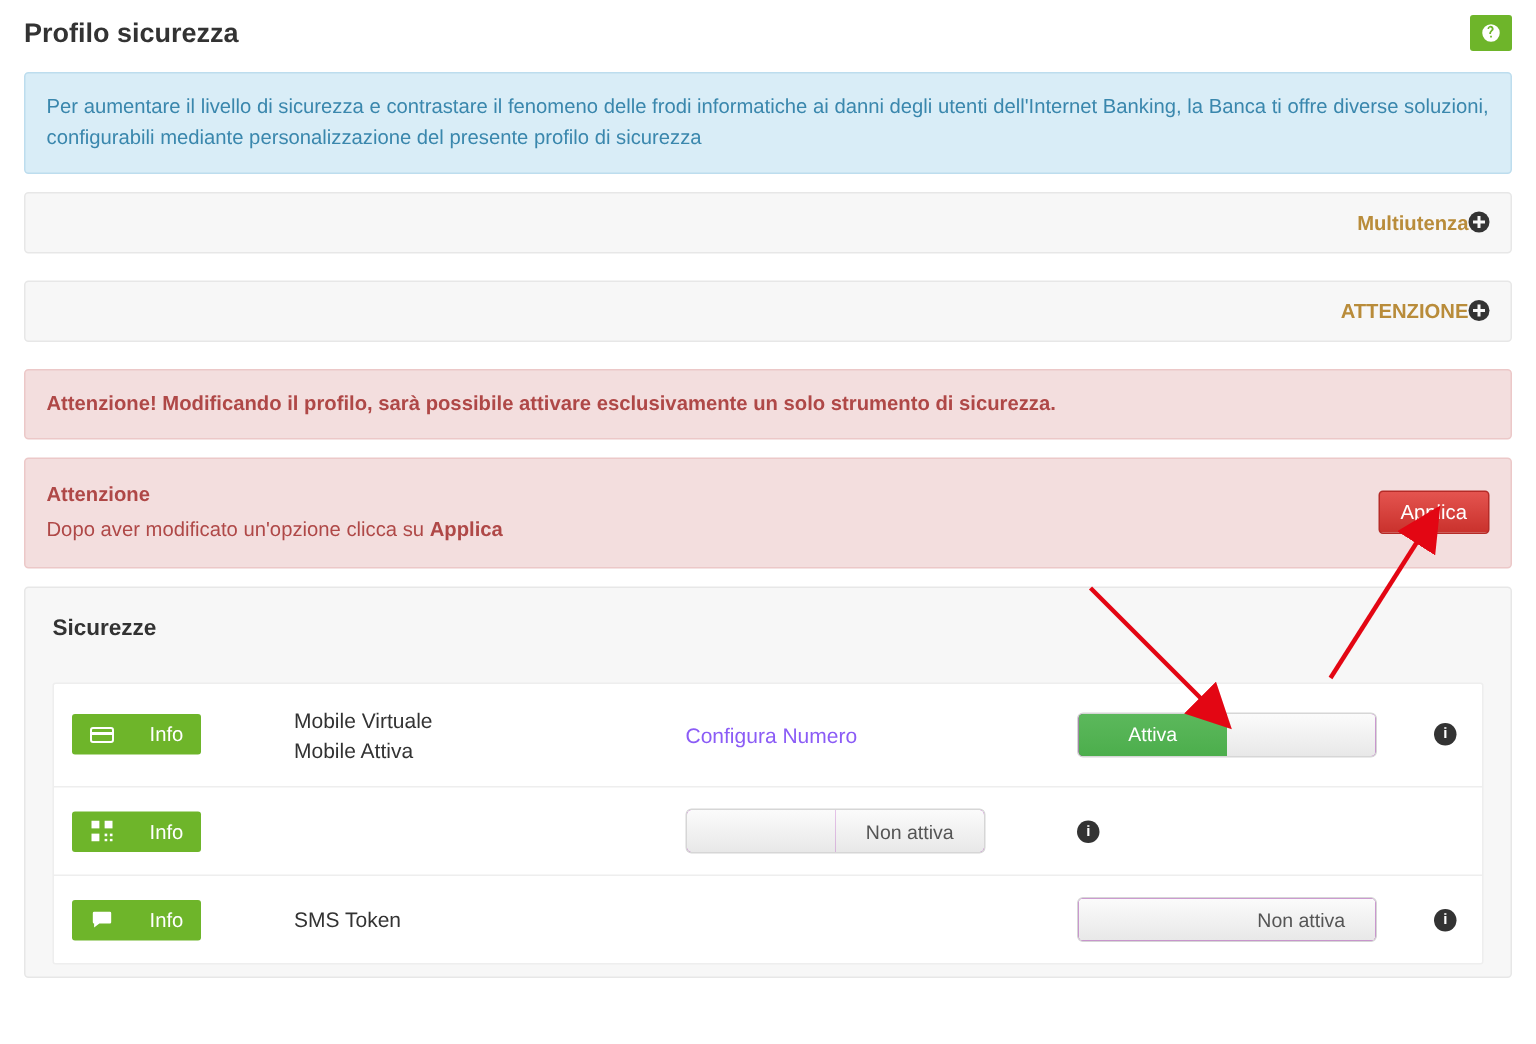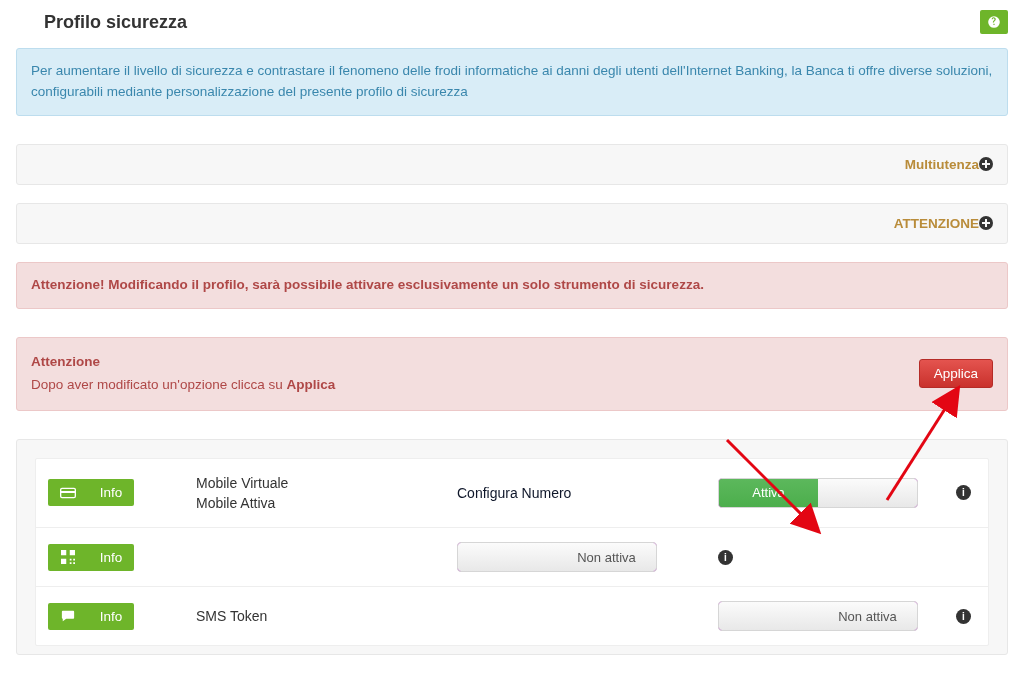--- a/index.html
+++ b/index.html
@@ -8,41 +8,40 @@
     font-size: 14px;
     color: #333;
     background: #fff;
     padding: 10px 16px;
   }
   .page-header {
     display: flex;
     justify-content: space-between;
     align-items: center;
     margin-bottom: 14px;
-    margin-left: 28px;
   }
   .page-title {
     font-size: 18px;
     font-weight: bold;
     color: #333;
   }
   .help-btn {
     width: 28px; height: 24px;
     background: #6eb52a;
     color: #fff;
     display: flex; align-items:center; justify-content:center;
     border-radius: 2px;
     cursor: pointer;
   }
   .help-btn svg { width:14px; height:14px; fill:#fff; }
 
   .alert {
     padding: 12px 14px;
     border-radius: 3px;
-    margin-bottom: 28px;
+    margin-bottom: 12px;
     font-size: 13.5px;
     line-height: 1.55;
   }
   .alert-info {
     background: #d9edf7;
     border: 1px solid #bdddee;
     color: #3a87ad;
   }
   .alert-danger {
     background: #f3dede;
@@ -141,21 +140,21 @@
     align-items:center;
     gap:24px;
     cursor:pointer;
     width:86px;
     justify-content:center;
     font-size:13.5px;
   }
   .info-btn .icon { width:16px; height:14px; fill:#fff; }
 
   .sec-label { color:#333; line-height:1.45; }
-  .conf-link { color:#0f172a; cursor:pointer; }
+  .conf-link { color:#8b5cf6; cursor:pointer; }
 
   .toggle {
     width:200px;
     height:30px;
     border-radius:4px;
     background:#a21caf;
     border:1px solid #d6d6d6;
     display:flex;
     overflow:hidden;
     font-size:13px;
@@ -228,20 +227,21 @@
   <div>
     <div class="att-title">Attenzione</div>
     <div class="att-sub">
       <span>Dopo aver modificato un'opzione clicca su </span><strong>Applica</strong>
     </div>
   </div>
   <button class="apply-btn" id="apply-btn">Applica</button>
 </div>
 
 <div class="sicurezze-box" id="sicurezze-box">
+  <div class="sicurezze-title">Sicurezze</div>
 
   <div class="sec-list">
 
     <div class="sec-row">
       <div class="info-btn">
         <svg class="icon" viewBox="0 0 24 16">
             <rect x="1" y="1" width="22" height="14" rx="2" fill="none" stroke="#fff" stroke-width="2"></rect>
             <rect x="1" y="5" width="22" height="3" fill="#fff"></rect>
           </svg>
         <span>Info</span>

